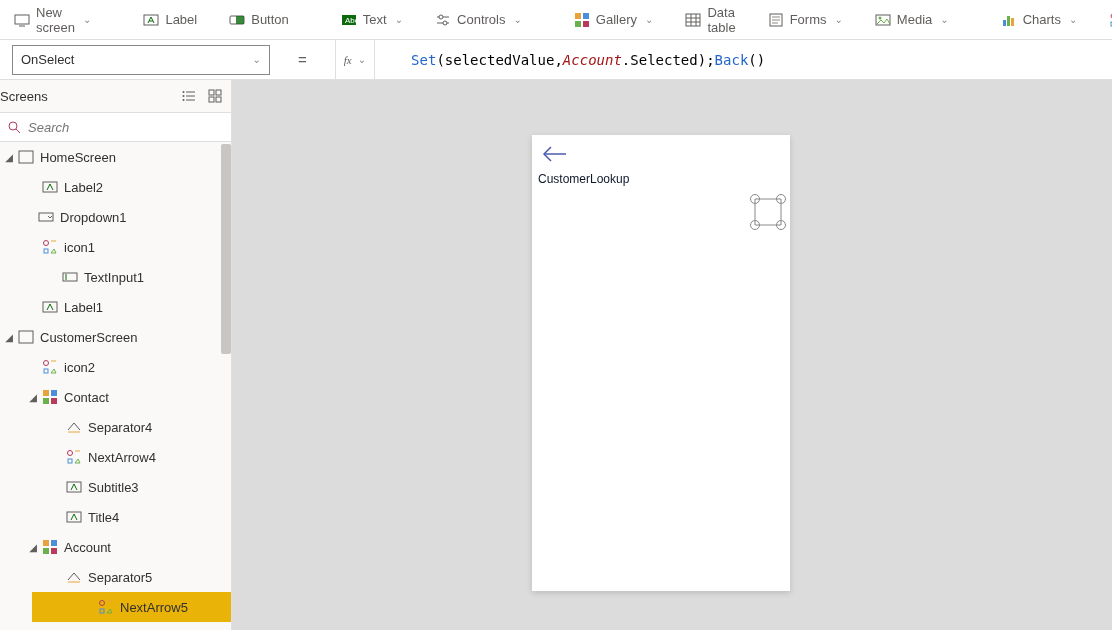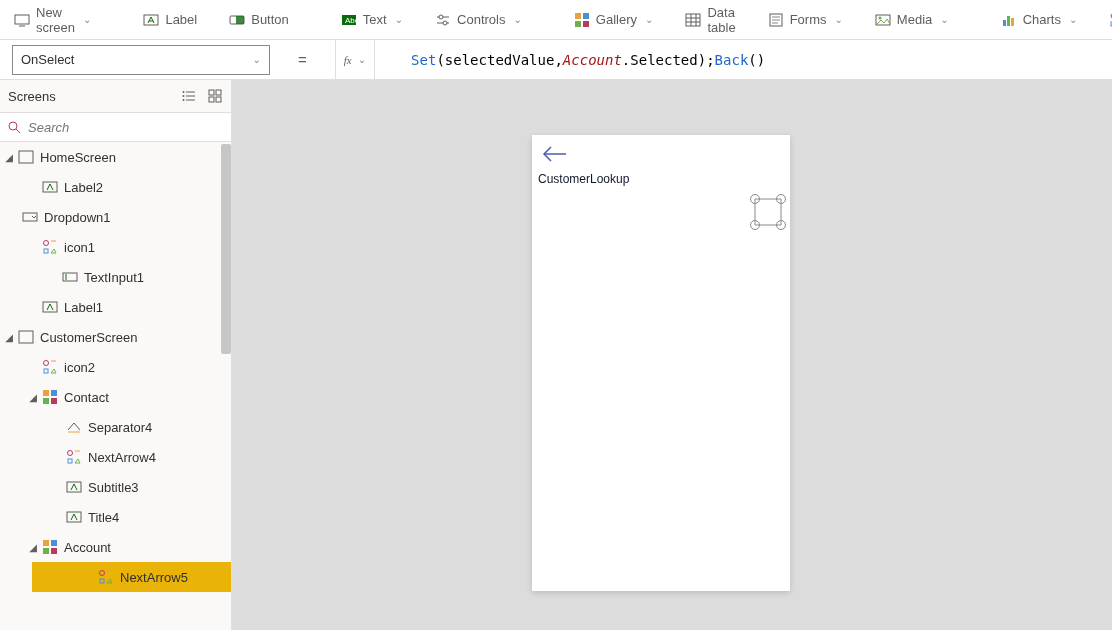--- a/index.html
+++ b/index.html
@@ -15,21 +15,21 @@
   .eq { font-size: 15px; color: #605e5c; }
   .fx-box { display: flex; align-items: center; gap: 4px; padding: 0 8px; border-left: 1px solid #e1dfdd; border-right: 1px solid #e1dfdd; height: 40px;}
   .fx { font-style: italic; font-family: 'Times New Roman', serif; color: #605e5c; font-size: 11px;}
   .formula { font-family: Consolas, monospace; font-size: 14px; flex: 1; padding-left: 8px;}
   .tok-fn { color: #2266cc; }
   .tok-id { color: #a31515; font-style: italic;}
   .tok-plain { color: #000; }
 
   .workspace { display: flex; height: 550px; }
   .left-pane { width: 232px; border-right: 1px solid #e1dfdd; background: #faf9f8; display:flex; flex-direction:column;}
-  .left-header { display:flex; align-items:center; justify-content:space-between; padding: 8px 8px 8px 8px; }
+  .left-header { display:flex; align-items:center; justify-content:space-between; padding: 8px 8px 8px 0px; }
   .left-header-title { font-size: 13px; color:#323130; }
   .left-header-icons { display:flex; gap:10px; color:#605e5c;}
   .search-box { display:flex; align-items:center; height: 30px; border-top:1px solid #e1dfdd; border-bottom:1px solid #e1dfdd; padding:0 6px; background:#fff;}
   .search-box input { border:none; outline:none; flex:1; font-size:13px; padding-left:6px; background:transparent;font-style:italic;}
   .tree { overflow-y:auto; flex:1; position:relative;}
   .tree-scroll { position:absolute; right:0; top:0; width:10px; height:100%; }
   .tree-thumb { position:absolute; right:0; top:2px; width:10px; height:210px; background:#c8c6c4; border-radius:2px;}
   .tnode { display:flex; align-items:center; height:30px; cursor:pointer; padding-right:6px;}
   .tnode.selected { background:#eab308;margin-left:32px;}
   .tw { width:14px; display:inline-flex; justify-content:center; font-size:10px; color:#605e5c;}
@@ -236,21 +236,21 @@
       </div>
       <div class="tnode" style="padding-left:40px">
         <span class="ticon">
             <svg width="16" height="16">
               <rect x="1" y="3" width="14" height="10" fill="none" stroke="#605e5c"></rect>
               <path d="M5 11 L8 5 L11 11" fill="none" stroke="#0b6a0b"></path>
             </svg>
           </span>
         <span class="tname">Label2</span>
       </div>
-      <div class="tnode" style="padding-left:20px">
+      <div class="tnode" style="padding-left:36px">
         <span class="ticon">
             <svg width="16" height="14">
               <rect x="1" y="3" width="14" height="8" fill="none" stroke="#605e5c"></rect>
               <path d="M10 6 L12 8 L14 6" fill="none" stroke="#605e5c"></path>
             </svg>
           </span>
         <span class="tname">Dropdown1</span>
       </div>
       <div class="tnode" style="padding-left:40px">
         <span class="ticon">
@@ -356,20 +356,29 @@
         <span class="tw">◢</span>
         <span class="ticon">
             <svg width="16" height="16">
               <rect x="1" y="1" width="6" height="6" fill="#e8a33d"></rect>
               <rect x="9" y="1" width="6" height="6" fill="#4a90d9"></rect>
               <rect x="1" y="9" width="6" height="6" fill="#6ab04c"></rect>
               <rect x="9" y="9" width="6" height="6" fill="#b83b5e"></rect>
             </svg>
           </span>
         <span class="tname">Account</span>
+      </div>
+      <div class="tnode" style="padding-left:64px">
+        <span class="ticon">
+            <svg width="16" height="14">
+              <path d="M2 10 L8 3 L14 10" fill="none" stroke="#605e5c"></path>
+              <line x1="2" y1="12" x2="14" y2="12" stroke="#e8a33d"></line>
+            </svg>
+          </span>
+        <span class="tname">Separator5</span>
       </div>
       <div class="tnode selected" style="padding-left:64px">
         <span class="ticon">
             <svg width="16" height="16">
               <circle cx="4" cy="4" r="2.5" fill="none" stroke="#b83b5e"></circle>
               <path d="M9 2 L14 2" stroke="#e8a33d"></path>
               <rect x="2" y="10" width="4" height="4" fill="none" stroke="#4a90d9"></rect>
               <path d="M12 10 L9 14 L14 14 Z" fill="none" stroke="#6ab04c"></path>
             </svg>
           </span>

